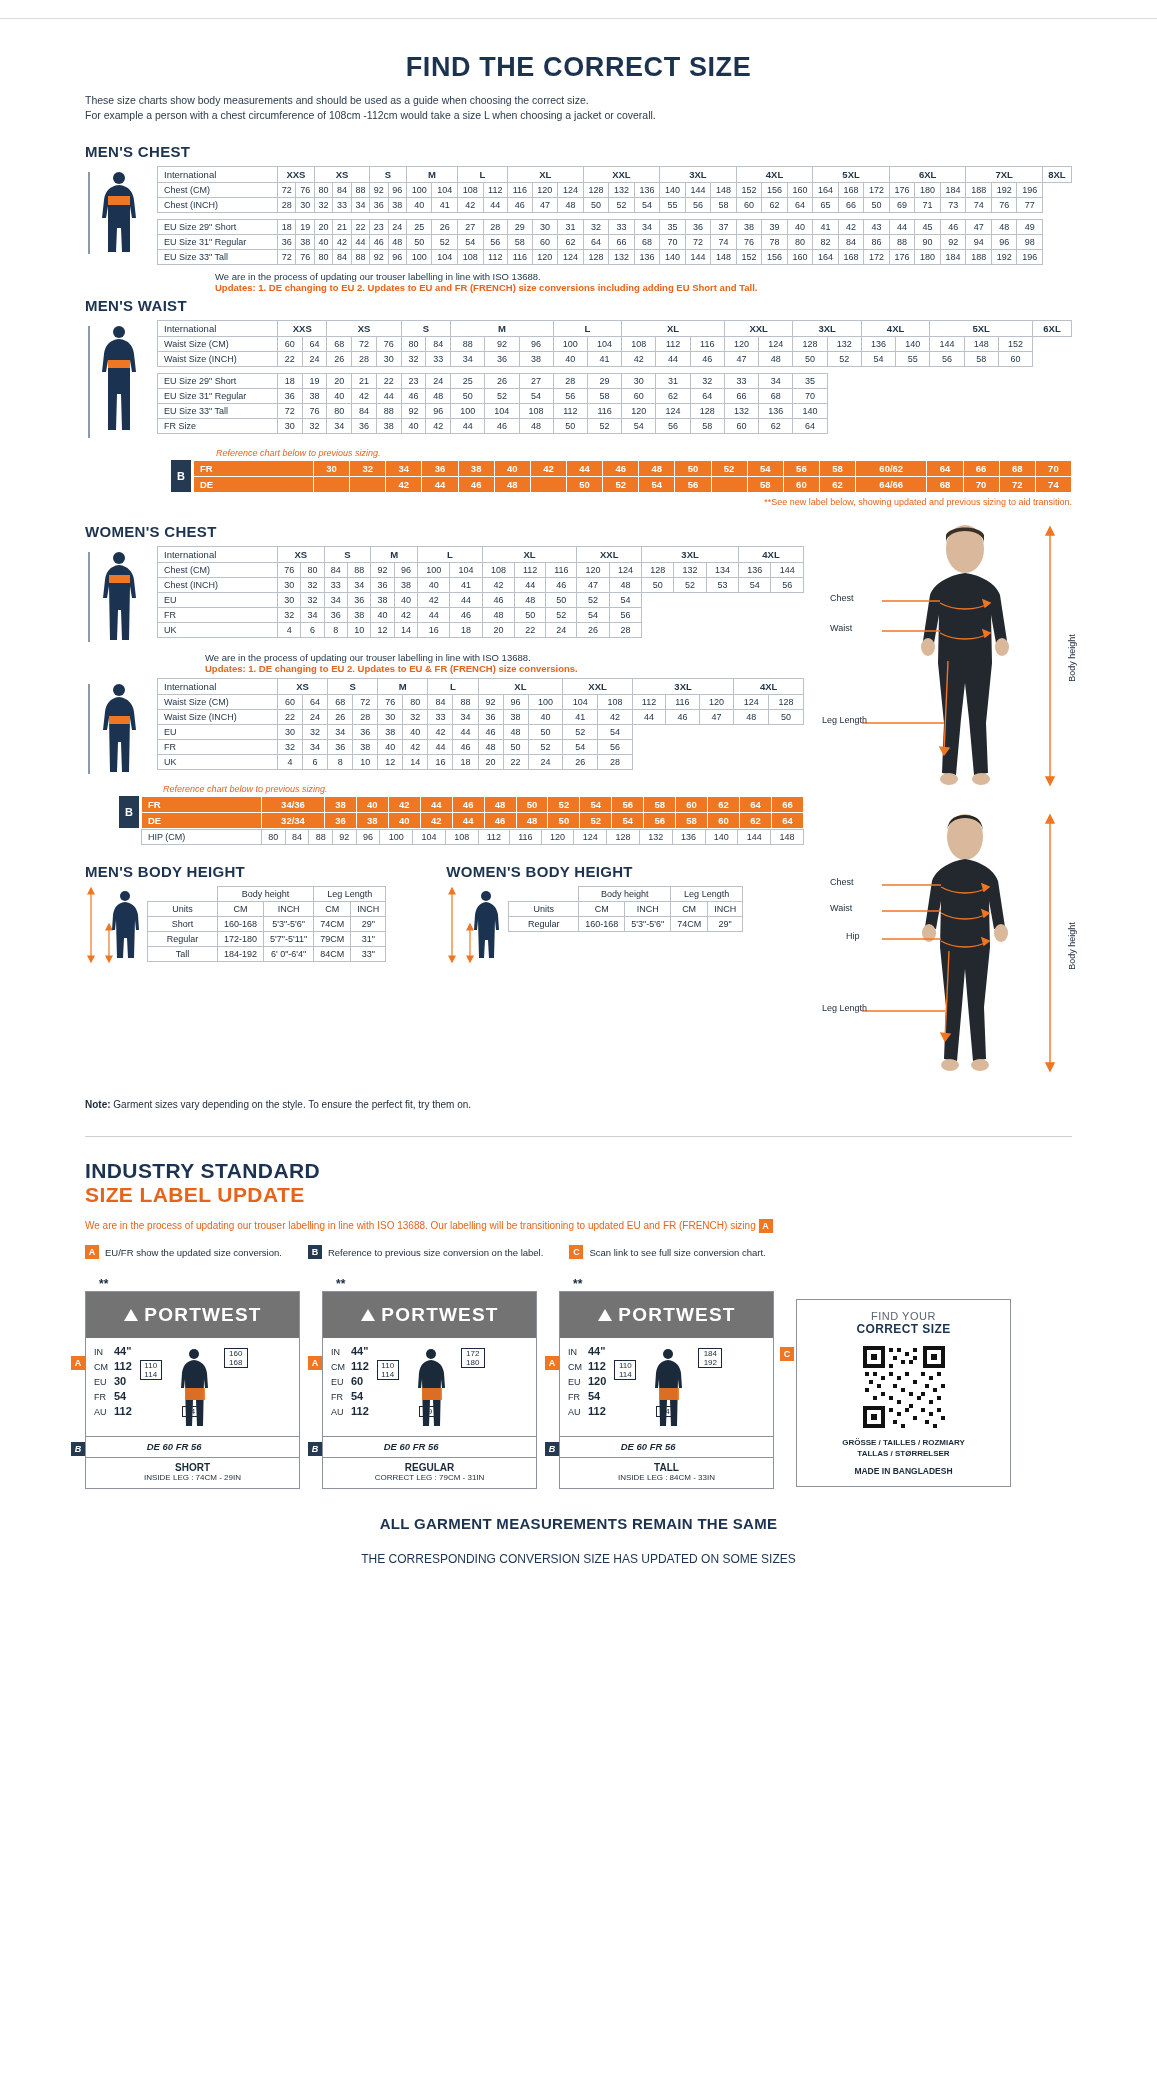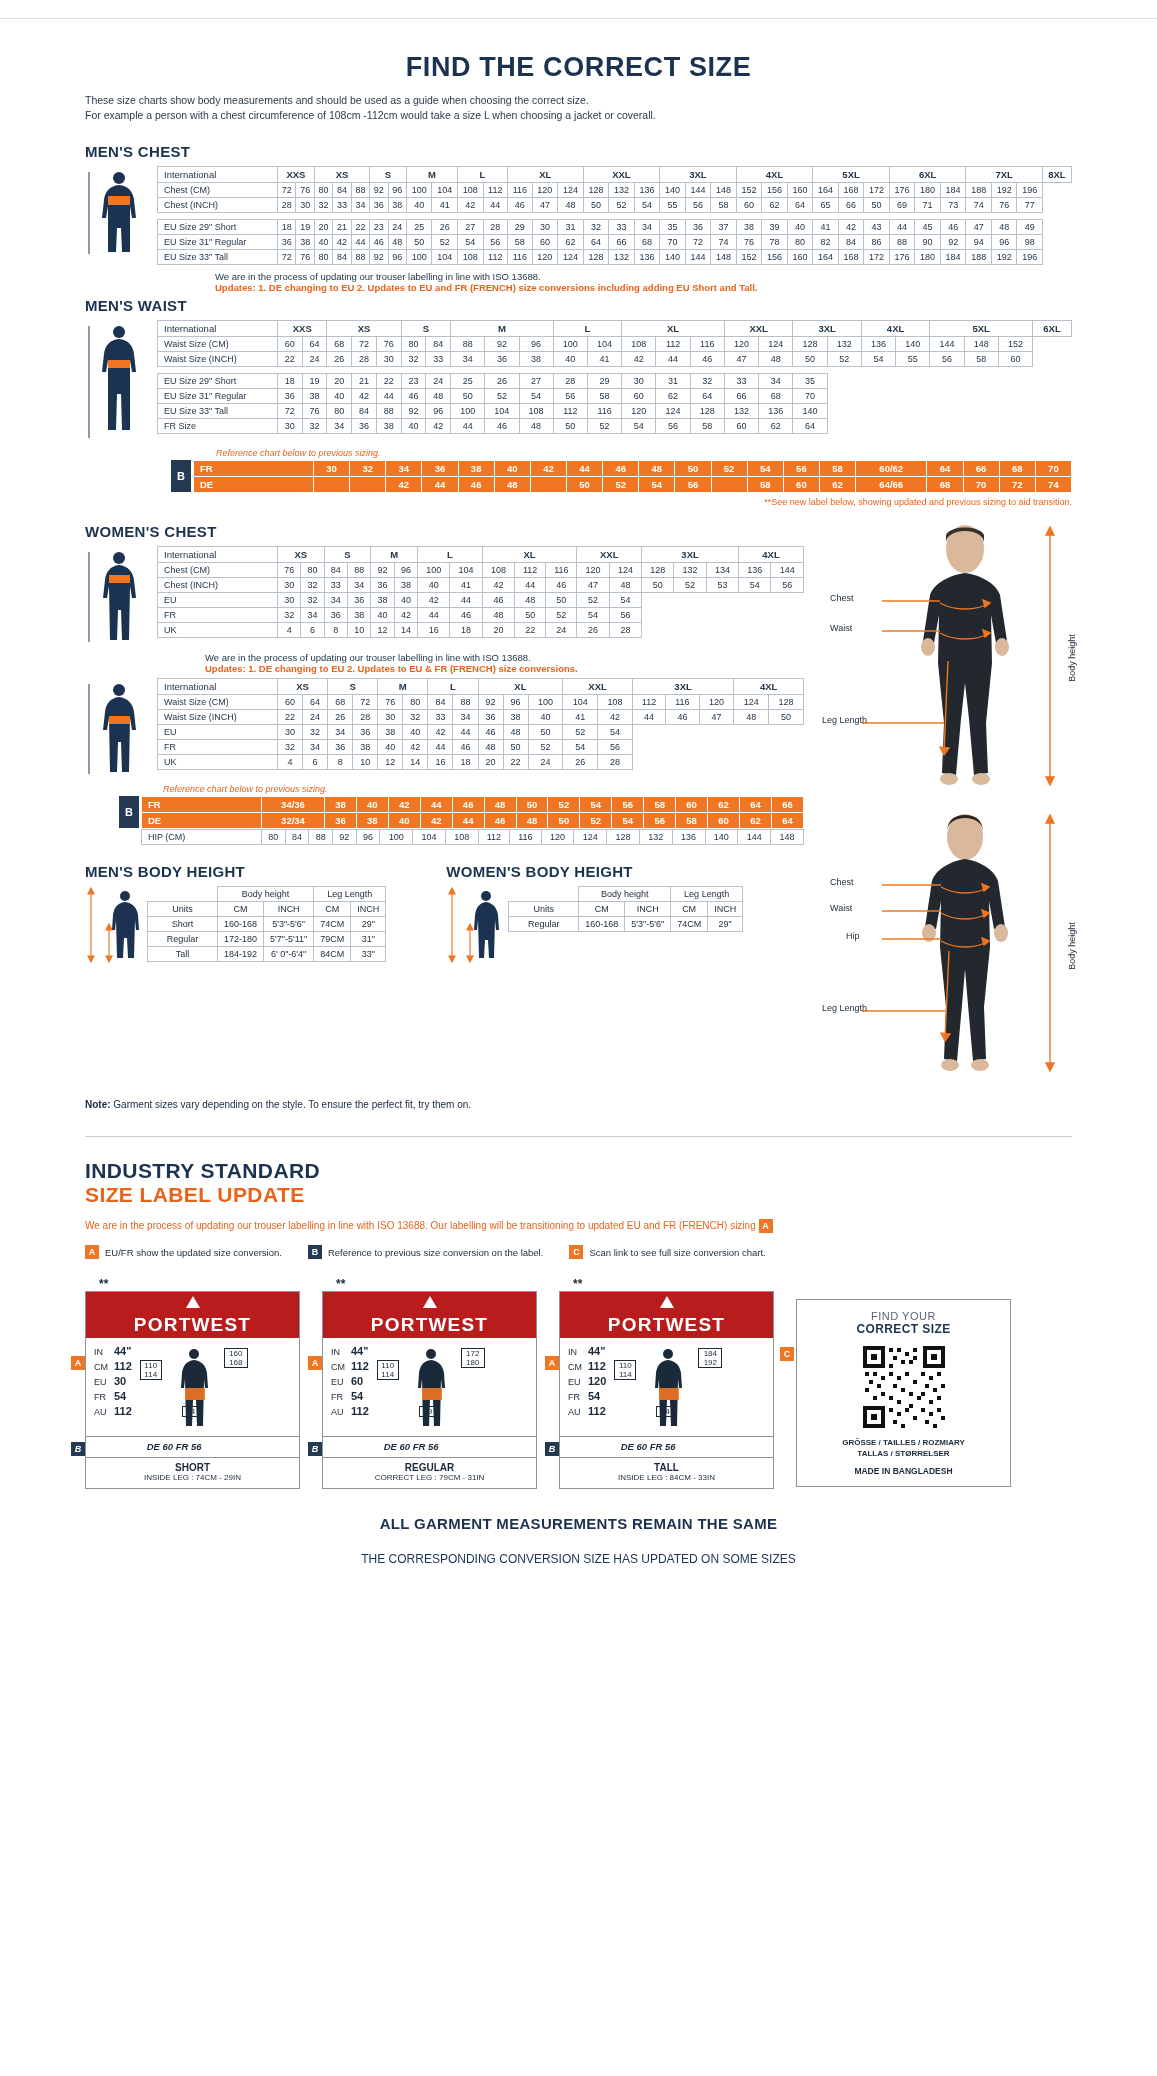--- a/index.html
+++ b/index.html
@@ -130,22 +130,22 @@
   .badge-c { background:#ef7622; }
 
   .legend { display:flex; gap:26px; font-size:9.5px; color:#1b2a3a; margin-bottom:18px; align-items:center;}
   .legend .item { display:flex; gap:6px; align-items:center; }
 
   .labels-row { display:flex; gap:22px; align-items:flex-start; }
   .label-card { width:215px; position:relative; }
   .stars { font-size:12px; font-weight:bold; color:#1b2a3a; margin-left:14px; }
   .label-box { border:1px solid #8b949d; background:#fff; }
   .label-brand {
-    background:#b91c1c; color:#fff; height:46px; display:flex; align-items:center;
-    justify-content:center; gap:5px;flex-direction:column;
+    background:#737373; color:#fff; height:46px; display:flex; align-items:center;
+    justify-content:center; gap:5px;
   }
   .brand-text { font-size:19px; font-weight:bold; letter-spacing:1.2px; }
   .label-body { position:relative; padding:6px 8px 4px 8px; min-height:96px; }
   .sz-col { font-size:9px; line-height:1.32; }
   .sz-col .k { display:inline-block; width:20px; }
   .sz-col .v { font-weight:bold; }
   .big44 { font-weight:bold; font-size:11px; }
   .label-de { font-size:9.5px; font-style:italic; border-top:1px solid #8b949d; padding:3px 8px; }
   .label-de b { font-style:italic;margin-left:36px; }
   .label-foot { border-top:1px solid #8b949d; text-align:center; padding:4px 2px 6px; }

